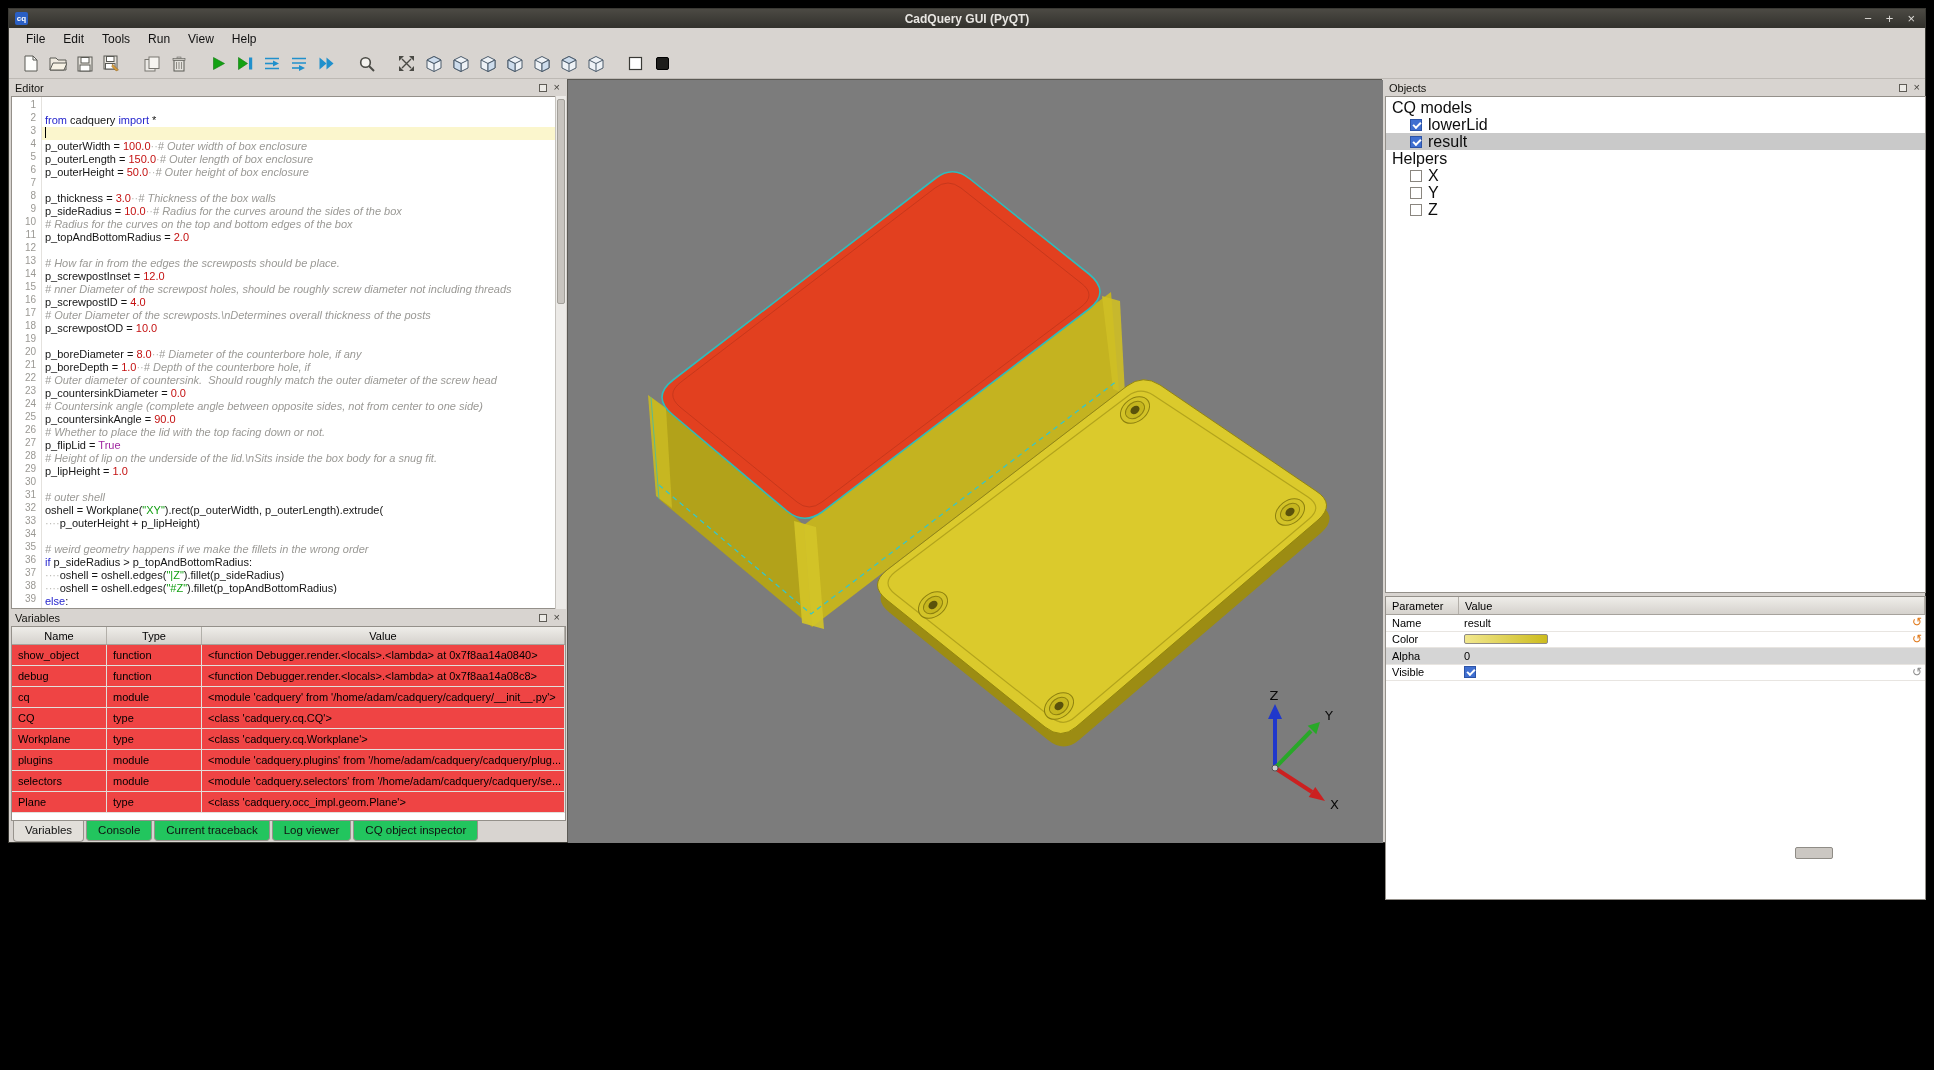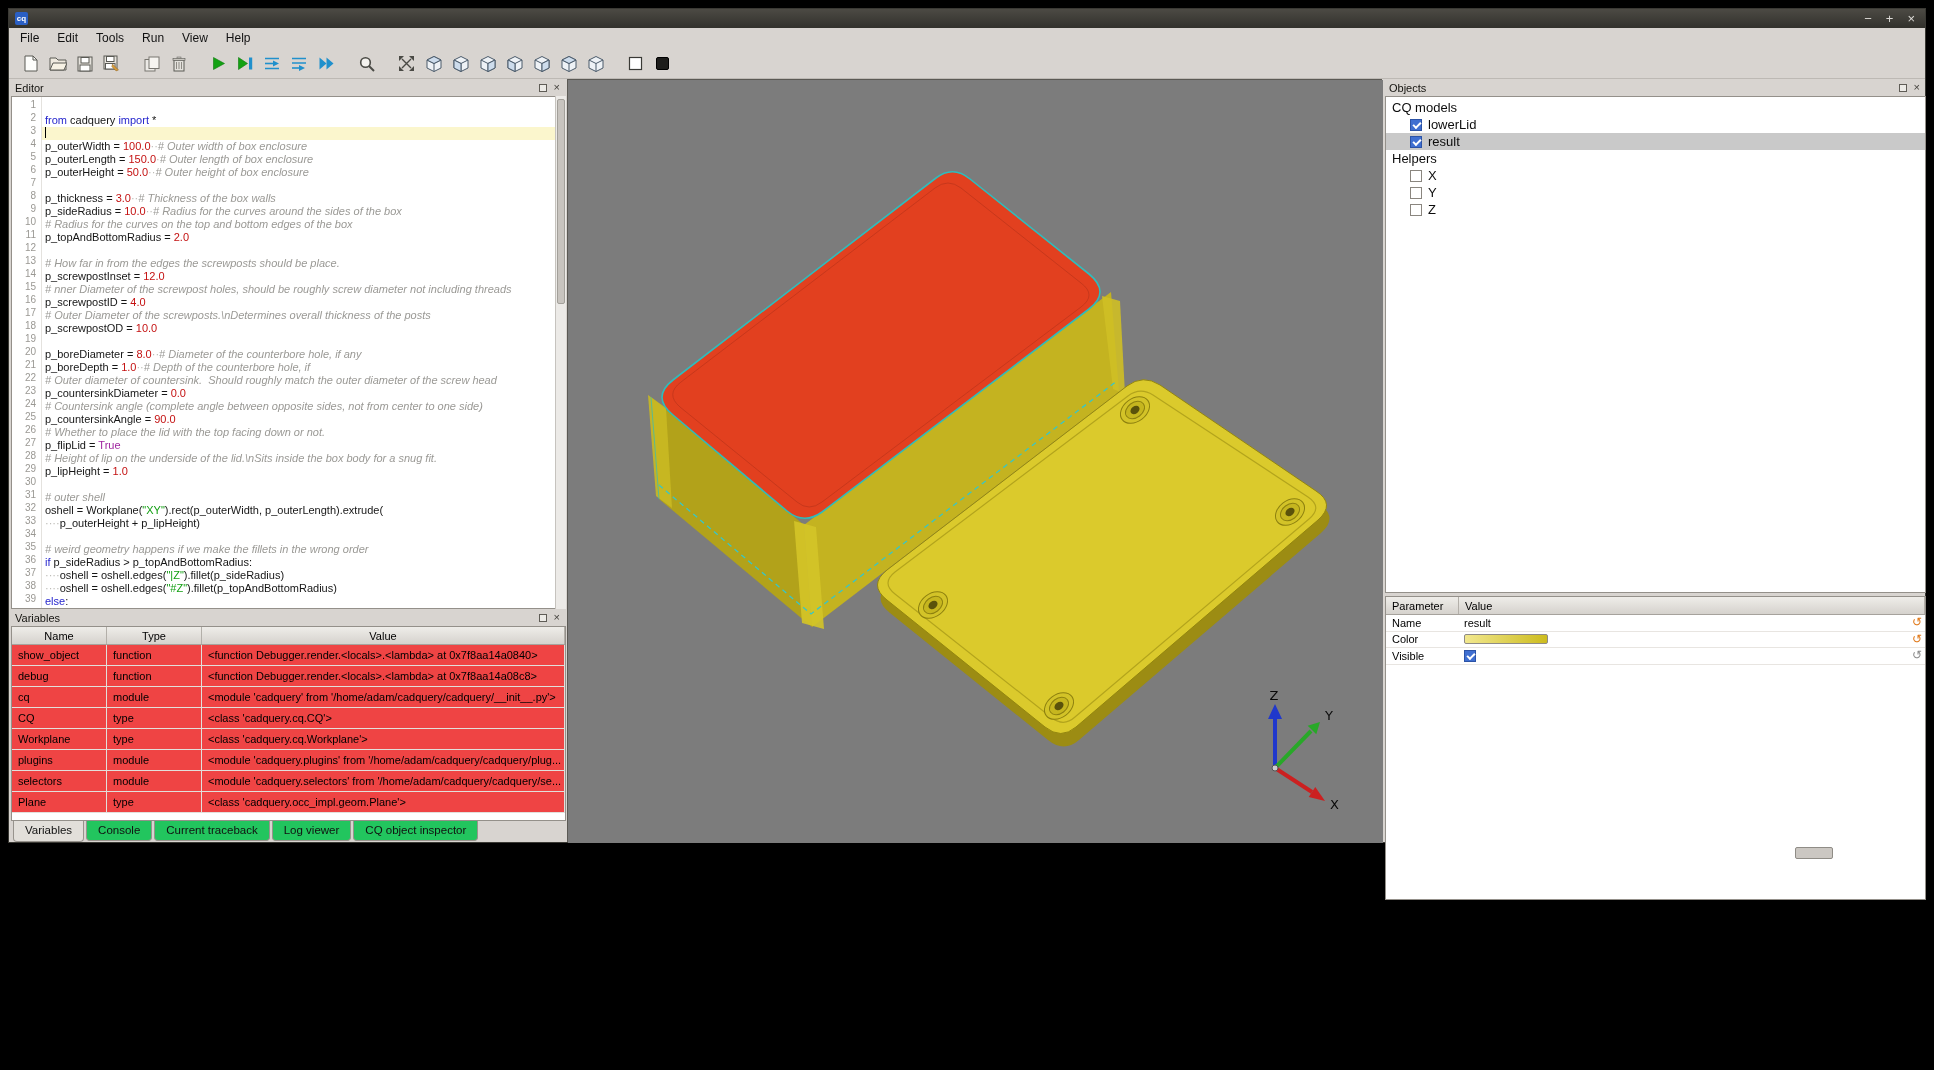--- a/index.html
+++ b/index.html
@@ -5,21 +5,21 @@
 *{margin:0;padding:0;box-sizing:border-box}
 html,body{width:1934px;height:1070px;background:#000;font-family:"Liberation Sans",sans-serif;overflow:hidden;position:relative}
 .window{position:absolute;left:8px;top:8px;width:1918px;height:835px;background:#d8d4d0;border:1px solid #3a3934}
 
 .titlebar{position:absolute;left:0;top:0;right:0;height:19px;background:linear-gradient(#4c4a44,#32312c);display:flex;align-items:center}
 .title-logo{width:13px;height:13px;background:#2a5fc4;color:#fff;font-size:8px;font-weight:bold;display:flex;align-items:center;justify-content:center;margin-left:6px;border-radius:2px}
 .title-text{position:absolute;left:0;right:0;text-align:center;font-size:12px;font-weight:bold;color:#e8e6e2}
 .title-controls{margin-left:auto;display:flex;gap:14px;margin-right:10px;font-size:13px;color:#dcdad6;z-index:2}
 .title-controls span{cursor:default;line-height:17px}
 
-.menubar{position:absolute;top:19px;left:0;right:0;height:21px;display:flex;align-items:flex-start;padding-left:2px;font-size:12px;color:#111}
+.menubar{position:absolute;top:19px;left:0;right:0;height:21px;display:flex;align-items:center;padding-left:8px;font-size:12px;color:#111}
 .menu-item{padding:3px 9px}
 
 .toolbar{position:absolute;top:40px;left:0;right:0;height:30px;display:flex;align-items:center;padding-left:8px;border-bottom:1px solid #bdb9b4}
 .tbtn{width:27px;height:26px;display:flex;align-items:center;justify-content:center;background:transparent;border:none}
 .tgap{width:13px}
 
 .dock{position:absolute}
 .dock-title{position:absolute;left:0;top:0;right:0;height:17px;display:flex;align-items:center;font-size:11px;color:#14130f;padding:0 4px}
 .dock-btns{margin-left:auto;display:flex;align-items:center;gap:7px;padding-right:2px}
 .mini-float{width:8px;height:8px;border:1px solid #5f5c56;display:inline-block;background:#eceae6}
@@ -46,21 +46,21 @@
 .vrow{display:grid;grid-template-columns:95px 95px 1fr;height:21px;border-bottom:1px solid #e2dfdb;font-size:11px;background:#ef4444}
 .vrow>div{display:flex;align-items:center;padding-left:6px;border-right:1px solid #e2dfdb;white-space:nowrap;overflow:hidden}
 
 .tabsbar{position:absolute;left:4px;top:812px;height:21px;display:flex;gap:2px}
 .tab{font-size:11.5px;padding:3px 11px 0;background:#22c55e;border:1px solid #97938d;border-top:none;border-radius:0 0 4px 4px;color:#111;height:20px}
 .tab.active{background:#e2dfda;height:21px}
 
 .viewport{position:absolute;left:558px;top:70px;width:815px;height:763px;background:#7c7c7c;border:1px solid #5b5954}
 
 .objects-dock{left:1376px;top:70px;width:541px;height:514px}
-.trow{height:17px;display:flex;align-items:center;font-size:13px;color:#0d0d0d;padding-left:6px}
+.trow{height:17px;display:flex;align-items:center;font-size:16px;color:#0d0d0d;padding-left:6px}
 .trow.child{padding-left:24px}
 .trow.selected{background:#c9c9c9}
 .tlabel{white-space:nowrap}
 .cb{width:12px;height:12px;border:1px solid #8a867f;background:#fff;display:inline-block;margin-right:6px;position:relative;flex:none}
 .cb.checked{background:#3f6fd1;border-color:#2c53a6}
 .cb.checked::after{content:"";position:absolute;left:2px;top:2px;width:6px;height:3px;border-left:2px solid #fff;border-bottom:2px solid #fff;transform:rotate(-45deg)}
 
 .params-dock{left:1376px;top:587px;width:541px;height:304px}
 .param-head{display:grid;grid-template-columns:73px 1fr;height:18px;background:linear-gradient(#efede9,#d5d2cd);border-bottom:1px solid #a6a29c;font-size:11px}
 .param-head>div{display:flex;align-items:center;padding-left:6px;border-right:1px solid #b3afa9}
@@ -75,20 +75,21 @@
 
 .grip{position:absolute;left:1795px;top:847px;width:38px;height:12px;background:#cbc7c2;border-radius:2px;border:1px solid #8f8c86}
 </style>
 </head>
 <body>
 
 <div class="window">
 
   <div class="titlebar">
     <div class="title-logo">cq</div>
+    <div class="title-text">CadQuery GUI (PyQT)</div>
     <div class="title-controls">
       <span>−</span>
       <span>+</span>
       <span>×</span>
     </div>
   </div>
 
   <div class="menubar">
     <span class="menu-item">File</span>
     <span class="menu-item">Edit</span>
@@ -518,20 +519,26 @@
               <span class="reset orange">↺</span>
             </div>
           </div>
           <div class="prow">
             <div class="pname">Color</div>
             <div class="pval">
               <span class="swatch" style="background: linear-gradient(90deg, rgb(242, 232, 142), rgb(205, 188, 30));"></span>
               <span class="reset orange">↺</span>
             </div>
           </div>
+          <div class="prow sel">
+            <div class="pname">Alpha</div>
+            <div class="pval">
+              <span>0</span>
+            </div>
+          </div>
           <div class="prow">
             <div class="pname">Visible</div>
             <div class="pval">
               <span class="cb checked"></span>
               <span class="reset gray">↺</span>
             </div>
           </div>
         </div>
     </div>
   </div>

